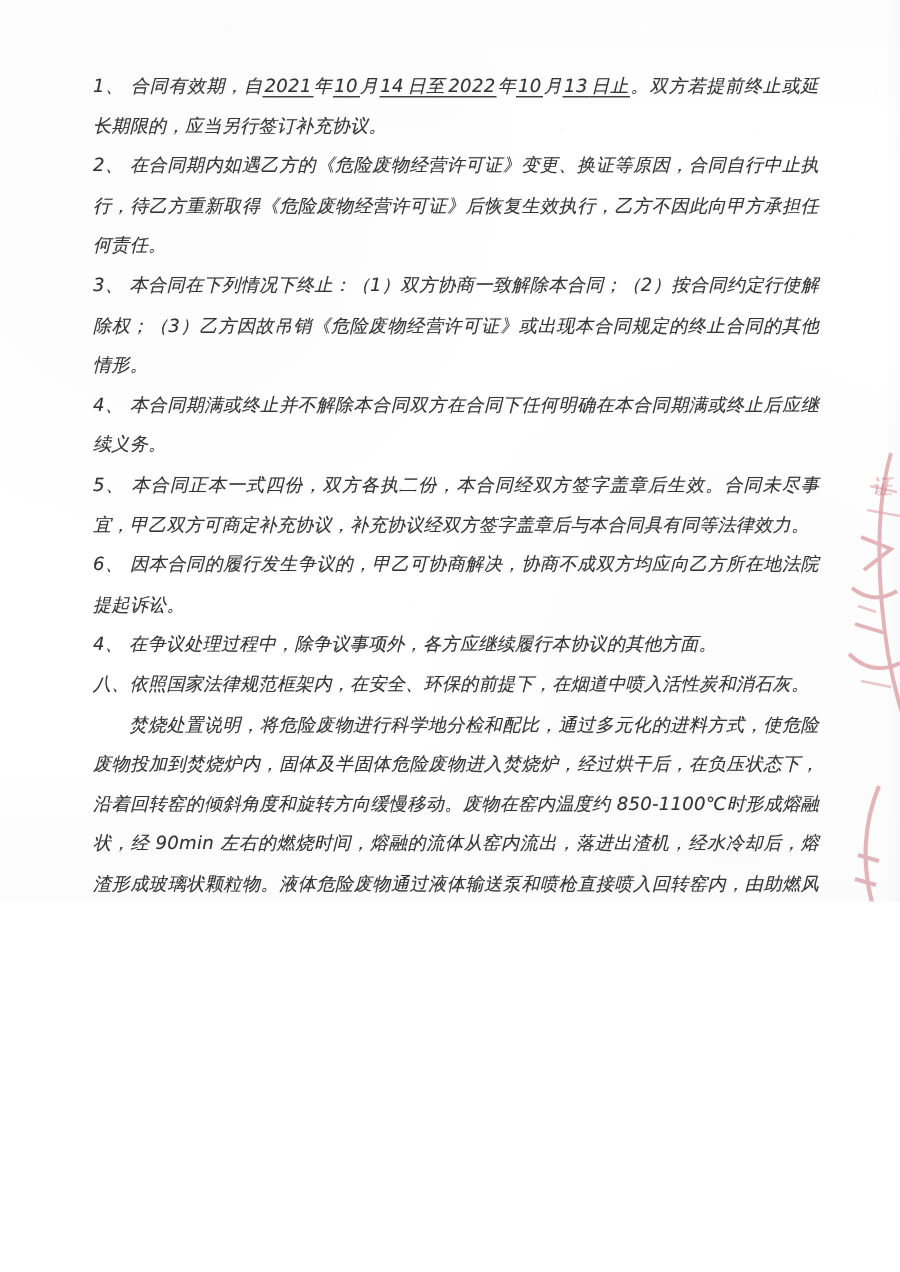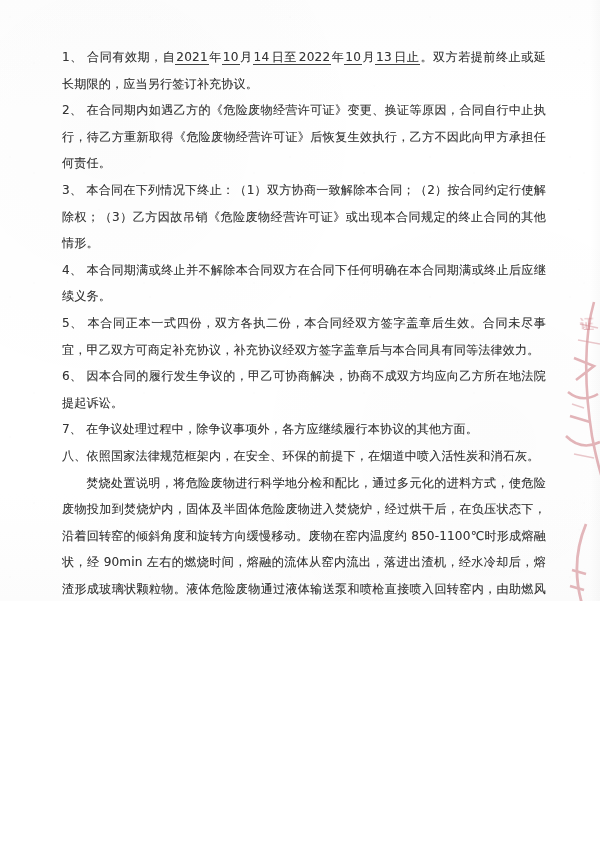--- a/index.html
+++ b/index.html
@@ -19,20 +19,21 @@
   .scan-page {
     position: relative;
     width: 600px;
     height: 601px;
     background: #ffffff;
     background-image:
       radial-gradient(circle at 18% 22%, rgba(0,0,0,0.012) 0%, rgba(0,0,0,0) 42%),
       radial-gradient(circle at 82% 74%, rgba(0,0,0,0.012) 0%, rgba(0,0,0,0) 40%),
       linear-gradient(180deg, #fdfdfd 0%, #ffffff 18%, #ffffff 82%, #fcfcfc 100%);
     overflow: hidden;
+    font-style: italic;
   }
 
   
   .paper-noise {
     position: absolute;
     inset: 0;
     pointer-events: none;
     opacity: 0.35;
     background-image:
       radial-gradient(circle at 7% 12%, rgba(120,120,120,0.05) 0 1px, transparent 1px),
@@ -192,21 +193,21 @@
 
     <p class="para hang">
       <span>1、 合同有效期，自</span><span class="fillin lat">2021</span><span>年</span><span class="fillin lat">10</span><span>月</span><span class="fillin lat">14</span><span class="ul">日至</span><span class="fillin lat">2022</span><span>年</span><span class="fillin lat">10</span><span>月</span><span class="fillin lat">13</span><span class="ul">日止</span><span>。双方若提前终止或延长期限的，应当另行签订补充协议。</span>
     </p>
 
     <p class="para hang">2、 在合同期内如遇乙方的《危险废物经营许可证》变更、换证等原因，合同自行中止执行，待乙方重新取得《危险废物经营许可证》后恢复生效执行，乙方不因此向甲方承担任何责任。</p>
     <p class="para hang">3、 本合同在下列情况下终止：（1）双方协商一致解除本合同；（2）按合同约定行使解除权；（3）乙方因故吊销《危险废物经营许可证》或出现本合同规定的终止合同的其他情形。</p>
     <p class="para hang">4、 本合同期满或终止并不解除本合同双方在合同下任何明确在本合同期满或终止后应继续义务。</p>
     <p class="para hang">5、 本合同正本一式四份，双方各执二份，本合同经双方签字盖章后生效。合同未尽事宜，甲乙双方可商定补充协议，补充协议经双方签字盖章后与本合同具有同等法律效力。</p>
     <p class="para hang">6、 因本合同的履行发生争议的，甲乙可协商解决，协商不成双方均应向乙方所在地法院提起诉讼。</p>
-    <p class="para hang">7、 在争议处理过程中，除争议事项外，各方应继续履行本协议的其他方面。</p>
+    <p class="para hang">4、 在争议处理过程中，除争议事项外，各方应继续履行本协议的其他方面。</p>
     <p class="para hang">八、依照国家法律规范框架内，在安全、环保的前提下，在烟道中喷入活性炭和消石灰。</p>
     <p class="para indent">焚烧处置说明，将危险废物进行科学地分检和配比，通过多元化的进料方式，使危险废物投加到焚烧炉内，固体及半固体危险废物进入焚烧炉，经过烘干后，在负压状态下，沿着回转窑的倾斜角度和旋转方向缓慢移动。废物在窑内温度约 850-1100℃时形成熔融状，经 90min 左右的燃烧时间，熔融的流体从窑内流出，落进出渣机，经水冷却后，熔渣形成玻璃状颗粒物。液体危险废物通过液体输送泵和喷枪直接喷入回转窑内，由助燃风系统和助燃系统或转窑本身的温度将其点燃并使其燃烧。回转窑内的烟气从窑尾进入二燃室，并在二燃室进行充分供氧燃烧。使得烟气温度达到并维持 1100℃-1150℃。此时部分液体废物可喷入二燃室内进行直接燃烧，或当二燃室温度偏低的时候用柴油等高热值液体升温至 1100℃-1150℃，烟气在二燃室停留时间 2 秒以上，使烟气中的微量有机物及二恶英得以充份分解，分解效率超过 99.99%，确保进入焚烧系统的危险废物充份燃烧完全。燃烧终产物主要是 CO2、H2O、SO2、HCl、NOx、烟尘等。经过二燃室充份燃烧的高温烟气由烟道进入余热锅炉进行热量回收同时进行脱硝作业。余热锅炉将烟气中的部分热能回收，产生的蒸汽供内部使用。锅炉进口喷入尿素水溶液对烟气中的 NOx 进行还原脱除。烟气经过余热锅炉后，温度由原来的 1100℃ -1150℃降至 500℃以上进入急冷塔。为减少“二恶英”再合成的机会，减少在 200~500℃的滞留时间，烟气在急冷塔内的停留时间小于 1 秒钟。从急冷塔出来的烟气温度由原来的 550-600℃降至 165-185℃，经 “急冷” 后的烟气进入急冷塔和除尘器间的烟道，在烟道中喷入活性炭和消石灰（活性炭的的作用是吸附二噁英、重金属及其氧化物，消石灰的作用是进行少量脱酸和增加布袋的抗烧袋性能）。混合消石灰和活性炭的烟气进入布袋式除尘器，在滤布的进气面由活性炭、消石灰、烟尘共同构成滤饼，当烟气通过滤饼时，进行不断吸附和酸碱中和反应。通过滤布的烟气中烟尘、活性炭、消石灰等固体颗粒物已基本被脱尽，烟气主要由 CO2、H2O 和未能完全中和的酸性气体（SO2、HCl、NOx）构成。通过引风机将布袋出口烟气抽入湿法脱酸系统。</p>
 
   </div>
 
   <div class="page-number">5 / 6</div>
 
 </div>
 
 </body></html>

